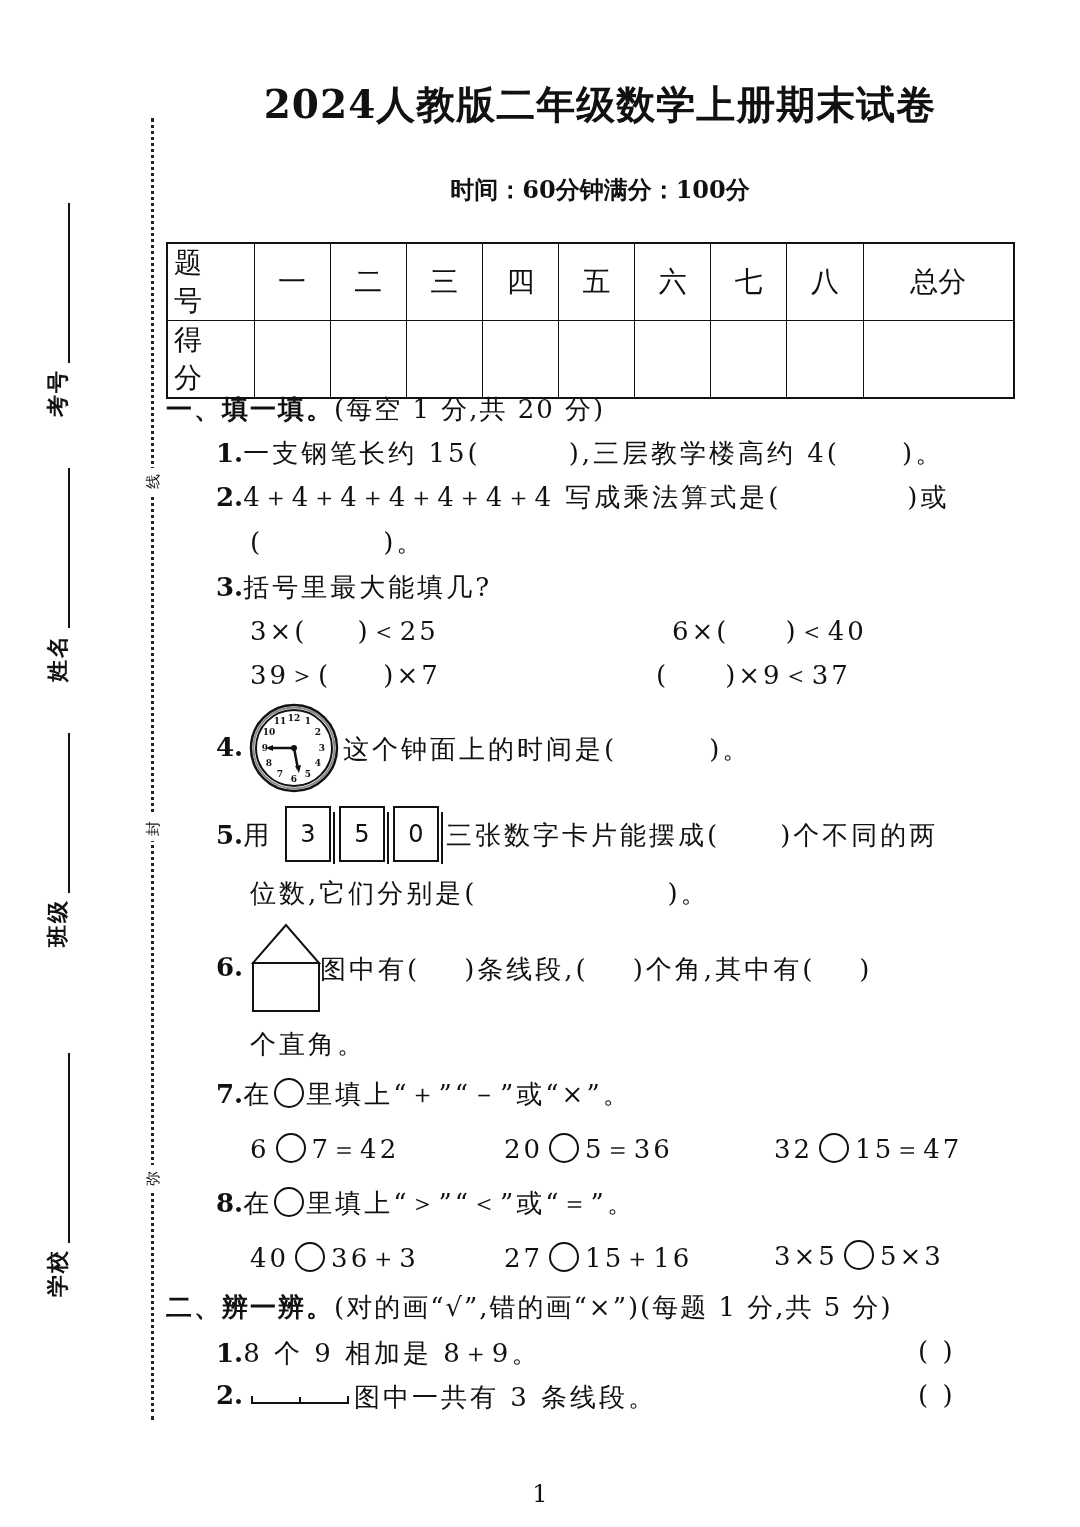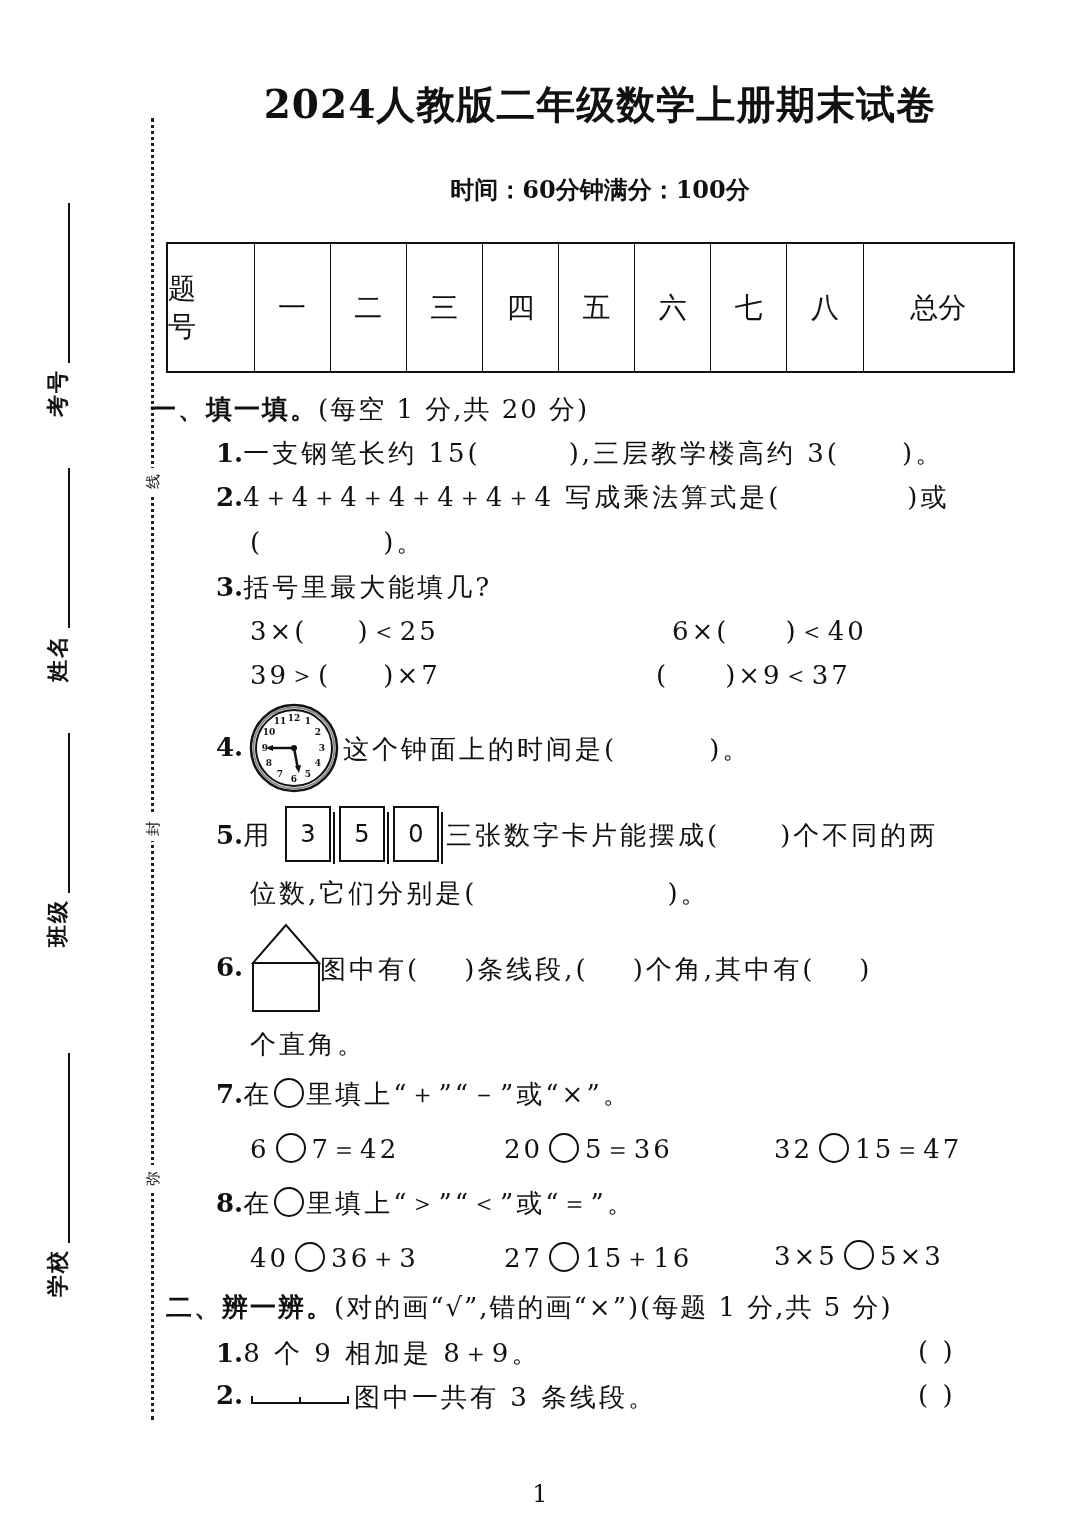--- a/index.html
+++ b/index.html
@@ -16,21 +16,21 @@
   .dot-mark span { transform: rotate(-90deg); display: inline-block; }
 
   
   .title { position: absolute; left: 160px; width: 880px; top: 78px; text-align: center; font-size: 39px; font-weight: bold; font-family: "DejaVu Serif", serif; letter-spacing: 1px; }
   .meta { position: absolute; left: 160px; width: 880px; top: 174px; text-align: center; font-size: 24px; font-weight: bold; }
   .meta span + span { }
 
   
   .score-table { position: absolute; left: 166px; top: 242px; width: 849px; height: 131px; border-collapse: collapse; border: 2.5px solid #111; }
   .score-table td { border: 1.5px solid #111; font-family: "DejaVu Sans", sans-serif; font-size: 28px; text-align: center; font-weight: normal; }
-  .score-table td.head { width: 87px; text-align: left; letter-spacing: 10px; }
+  .score-table td.head { width: 87px; text-align: left; padding-left: 6px; letter-spacing: 10px; }
   .score-table tr { height: 65px; }
 
   
   .line-text { position: absolute; font-size: 26px; white-space: nowrap; letter-spacing: 3px; }
   .sec-title { font-weight: bold; }
   .sec-title .note { font-weight: normal; }
   .qn { font-weight: bold; letter-spacing: 0; }
   .gap { display: inline-block; }
   .card { display: inline-block; width: 46px; height: 56px; border: 2px solid #111; text-align: center; line-height: 52px; font-family: "DejaVu Sans", sans-serif; font-size: 24px; vertical-align: middle; margin-right: 6px; position: relative; }
   .card::after { content: ""; position: absolute; right: -6px; top: 4px; width: 2px; height: 52px; background: #111; }
@@ -89,29 +89,41 @@
     <td>一</td>
     <td>二</td>
     <td>三</td>
     <td>四</td>
     <td>五</td>
     <td>六</td>
     <td>七</td>
     <td>八</td>
     <td>总分</td>
   </tr>
+  <tr>
+    <td class="head">得 分</td>
+    <td></td>
+    <td></td>
+    <td></td>
+    <td></td>
+    <td></td>
+    <td></td>
+    <td></td>
+    <td></td>
+    <td></td>
+  </tr>
 </tbody>
   </table>
 
-<div class="line-text sec-title" style="left:150px;top:392px;letter-spacing:2px">
+<div class="line-text sec-title" style="left:166px;top:392px;letter-spacing:2px">
   <span>一、填一填。</span><span class="note">(每空 1 分,共 20 分)</span>
 </div>
 
 <div class="line-text" style="left:216px;top:436px">
-  <span class="qn">1.</span><span>一支钢笔长约 15(</span><span class="gap" style="width:88px"></span><span>),三层教学楼高约 3(</span><span class="gap" style="width:62px"></span><span>)。</span>
+  <span class="qn">1.</span><span>一支钢笔长约 15(</span><span class="gap" style="width:88px"></span><span>),三层教学楼高约 4(</span><span class="gap" style="width:62px"></span><span>)。</span>
 </div>
 
 <div class="line-text" style="left:216px;top:480px">
   <span class="qn">2.</span><span>4＋4＋4＋4＋4＋4＋4 写成乘法算式是(</span><span class="gap" style="width:126px"></span><span>)或</span>
 </div>
 <div class="line-text" style="left:250px;top:525px">
   <span>(</span><span class="gap" style="width:120px"></span><span>)。</span>
 </div>
 
 <div class="line-text" style="left:216px;top:570px">

